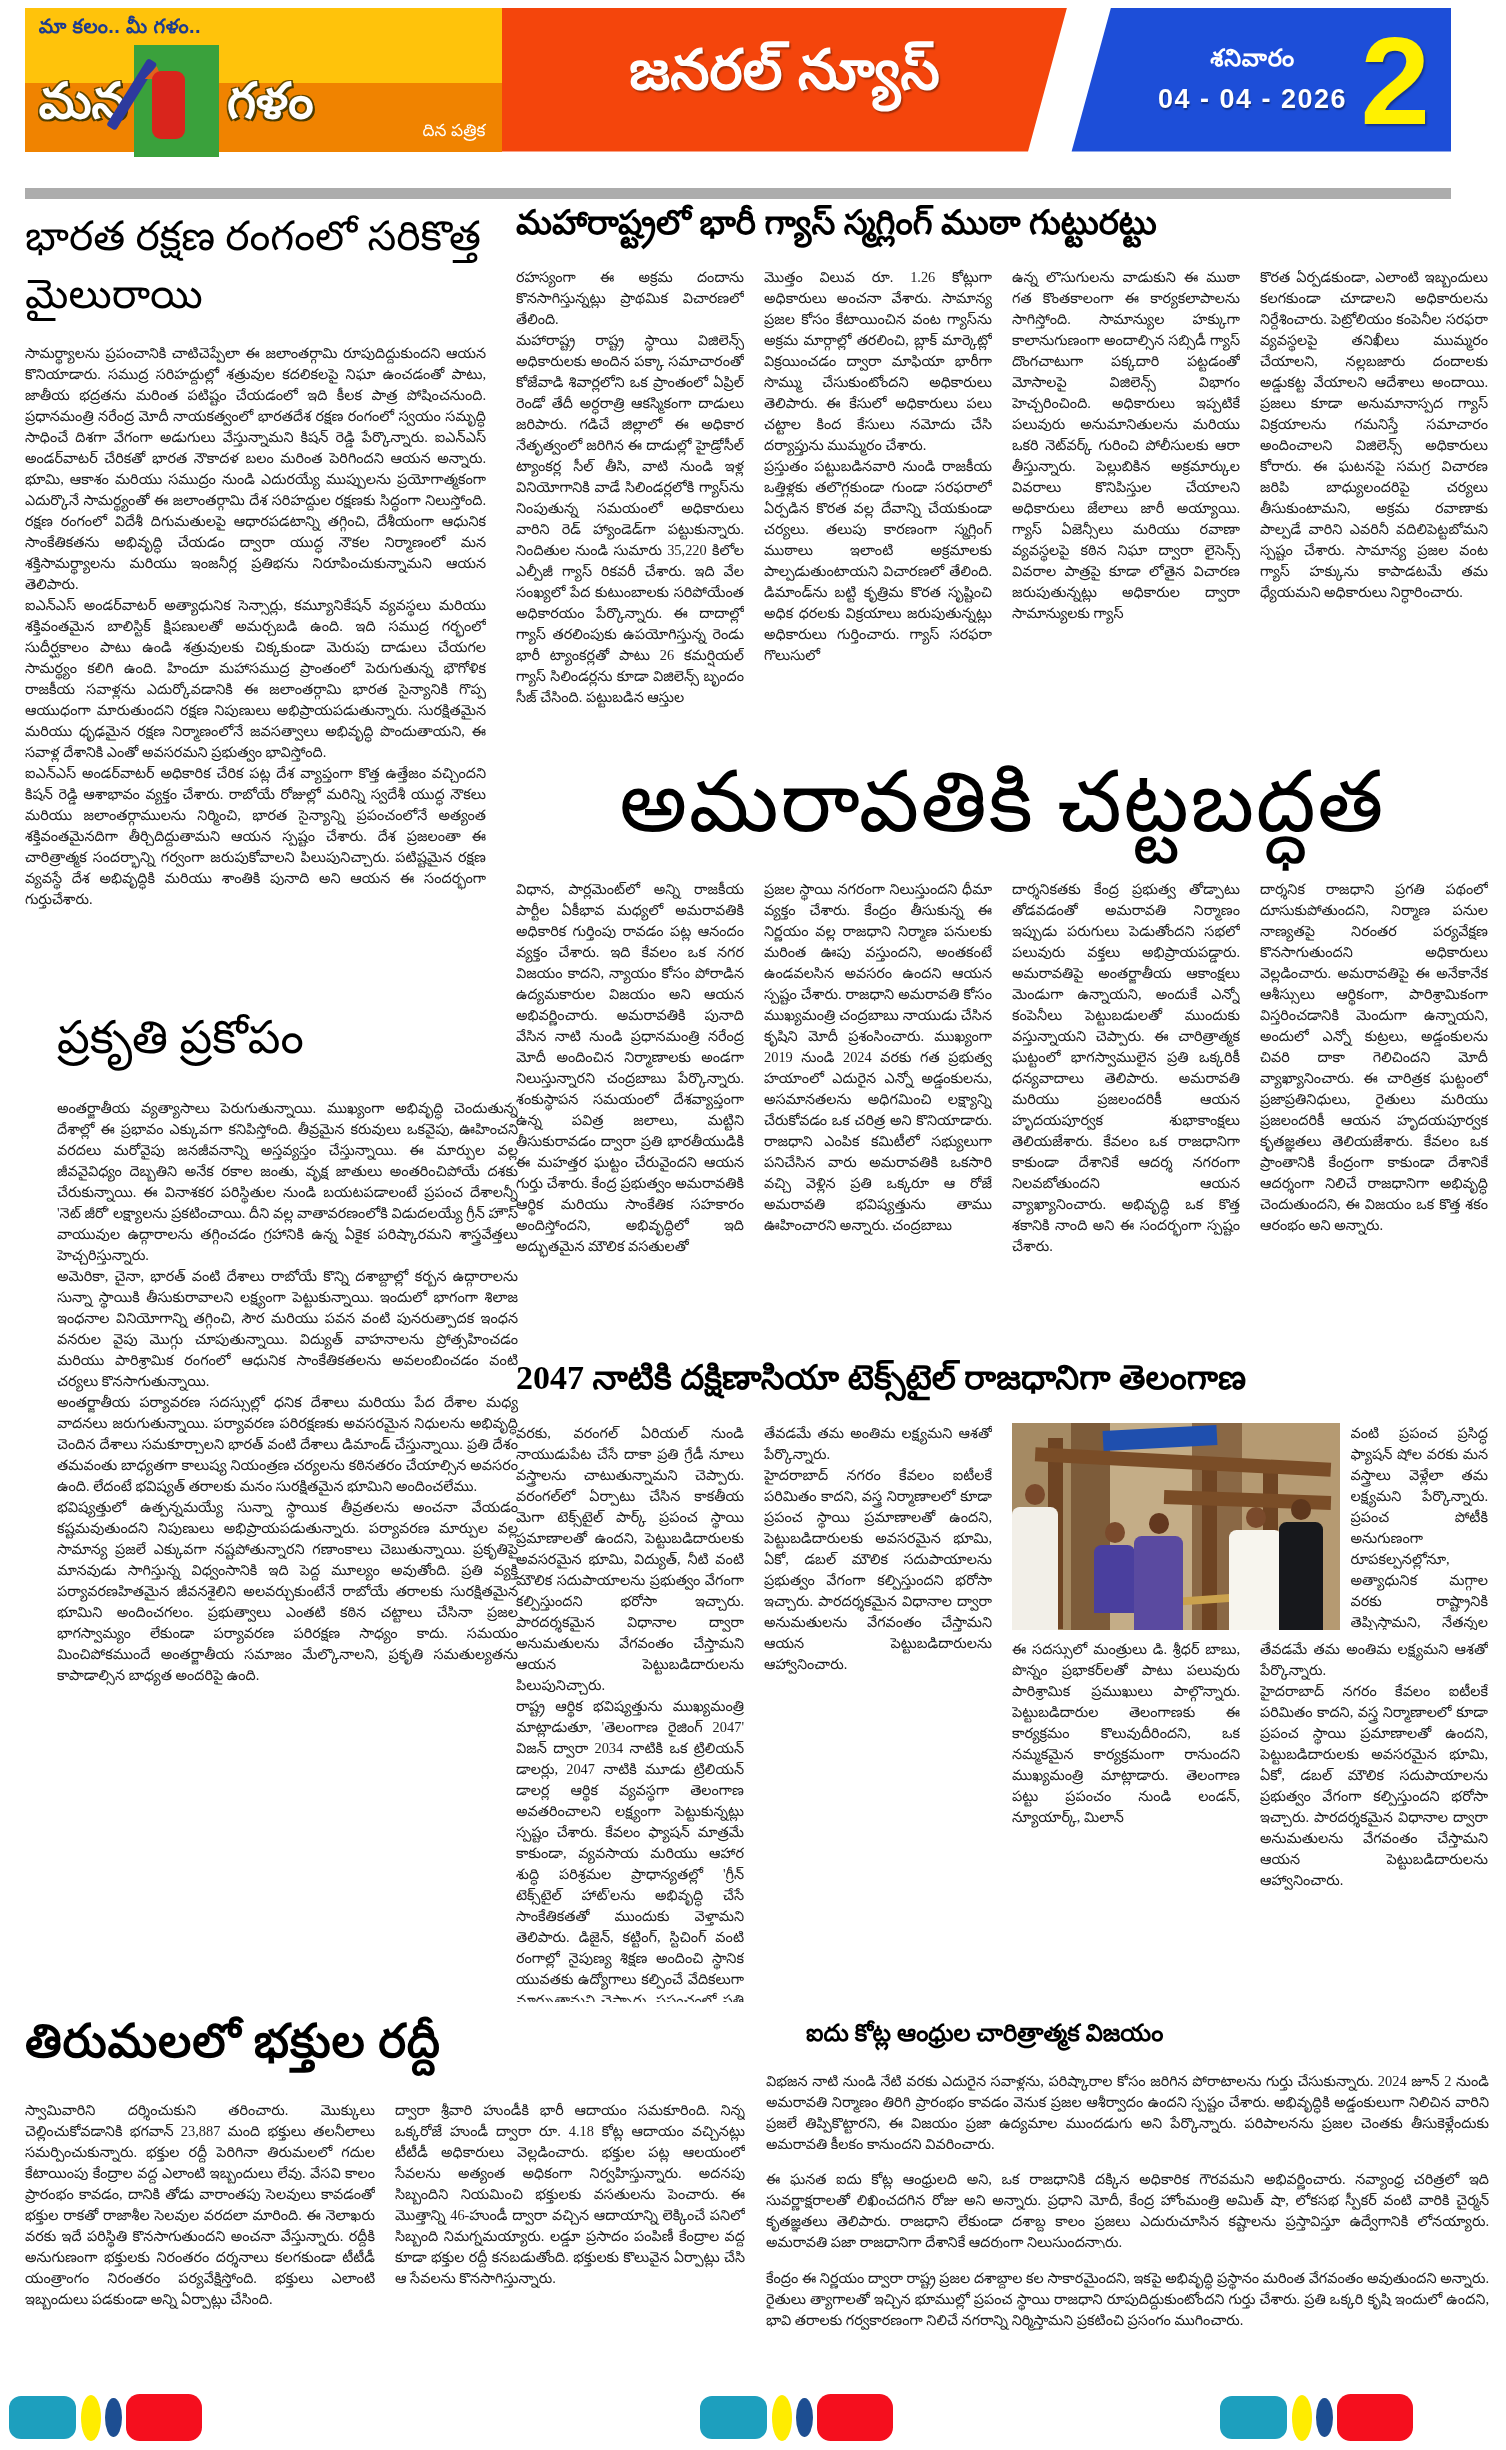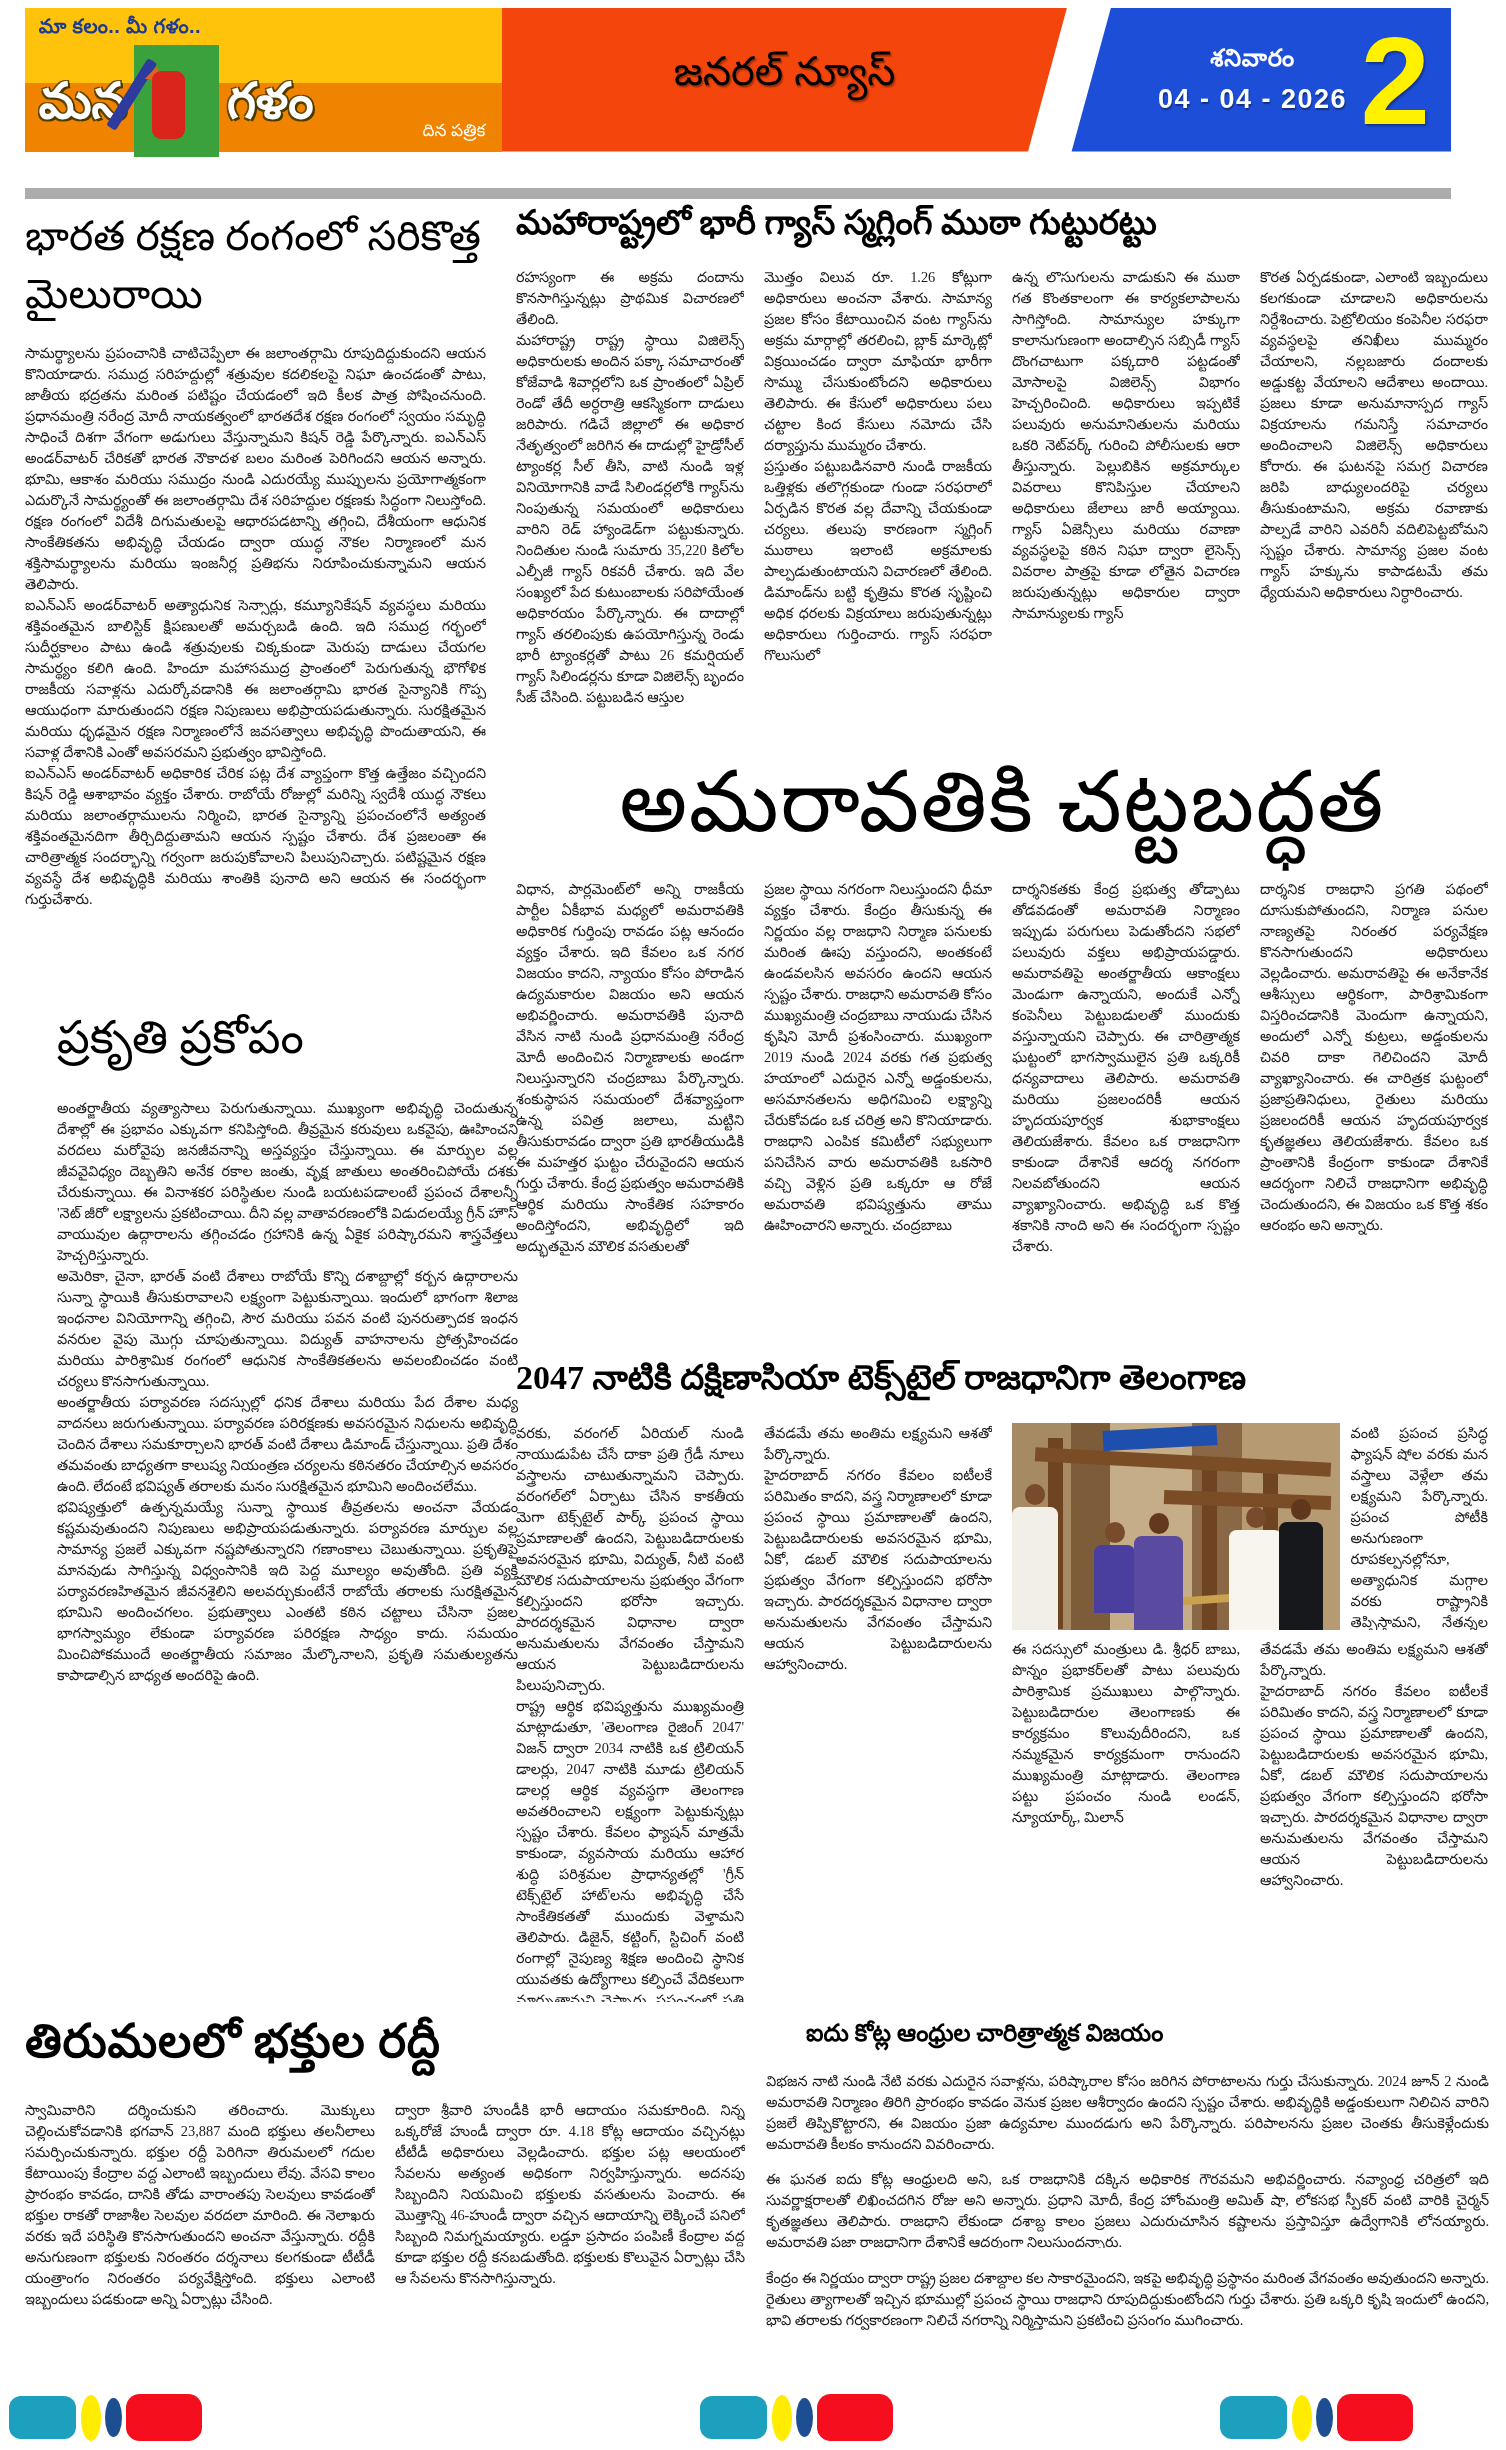--- a/index.html
+++ b/index.html
@@ -24,21 +24,21 @@
   .fist-box { width:85px; height:112px; background:#3AA13C; margin:0 7.6px; position:relative; flex:none; }
   .fist { position:absolute; left:18px; top:26px; width:33px; height:68px; background:#D9251C; border-radius:9px; }
   .pen { position:absolute; left:13.7px; top:13.7px; width:10.6px; height:79px; background:#2D3A9E; transform:rotate(32deg); transform-origin:top left; border-radius:3px; }
   .pen-tip { position:absolute; left:6px; top:4.6px; width:0; height:0; border-left:7.6px solid transparent; border-right:7.6px solid transparent; border-bottom:16.7px solid #E2641B; transform:rotate(-145deg); }
   .logo-sub { position:absolute; right:16.7px; bottom:7.6px; color:#fff; font-size:17px; font-weight:normal; }
   .masthead-box {
     flex:1; background:#F4450C; position:relative;
     clip-path:polygon(0 0, 100% 0, calc(100% - 39px) 100%, 0 100%);
     display:flex; align-items:center; justify-content:center;
   }
-  .masthead-title { color:#000000; font-size:40px; font-weight:normal; text-shadow:1.5px 2.3px 1.5px rgba(0,0,0,.35); padding-bottom:6px; }
+  .masthead-title { color:#ffffff; font-size:56px; font-weight:bold; text-shadow:1.5px 2.3px 1.5px rgba(0,0,0,.35); padding-bottom:6px; }
   .date-box {
     width:384px; flex:none; background:#1d4ed8; position:relative;
     clip-path:polygon(44px 0, 100% 0, 100% 100%, 4.6px 100%);
     display:flex; align-items:center;
   }
   .date-stack { margin-left:91px; text-align:center; }
   .day-label { color:#fff; font-size:24px; font-weight:bold; letter-spacing:0.8px; }
   .date-label { color:#fff; font-size:27px; font-weight:bold; margin-top:6px; letter-spacing:1.5px; text-shadow:0.8px 1.5px 1.5px rgba(0,0,0,.4); }
   .page-number { position:absolute; right:21px; top:50%; transform:translateY(-50%); color:#FFF100; font-size:125px; font-weight:bold; line-height:1; text-shadow:1.5px 2.3px 2.3px rgba(0,0,0,.35); }
   .gray-bar { position:absolute; left:25px; top:188px; width:1426px; height:10.6px; background:#ACACAC; }

